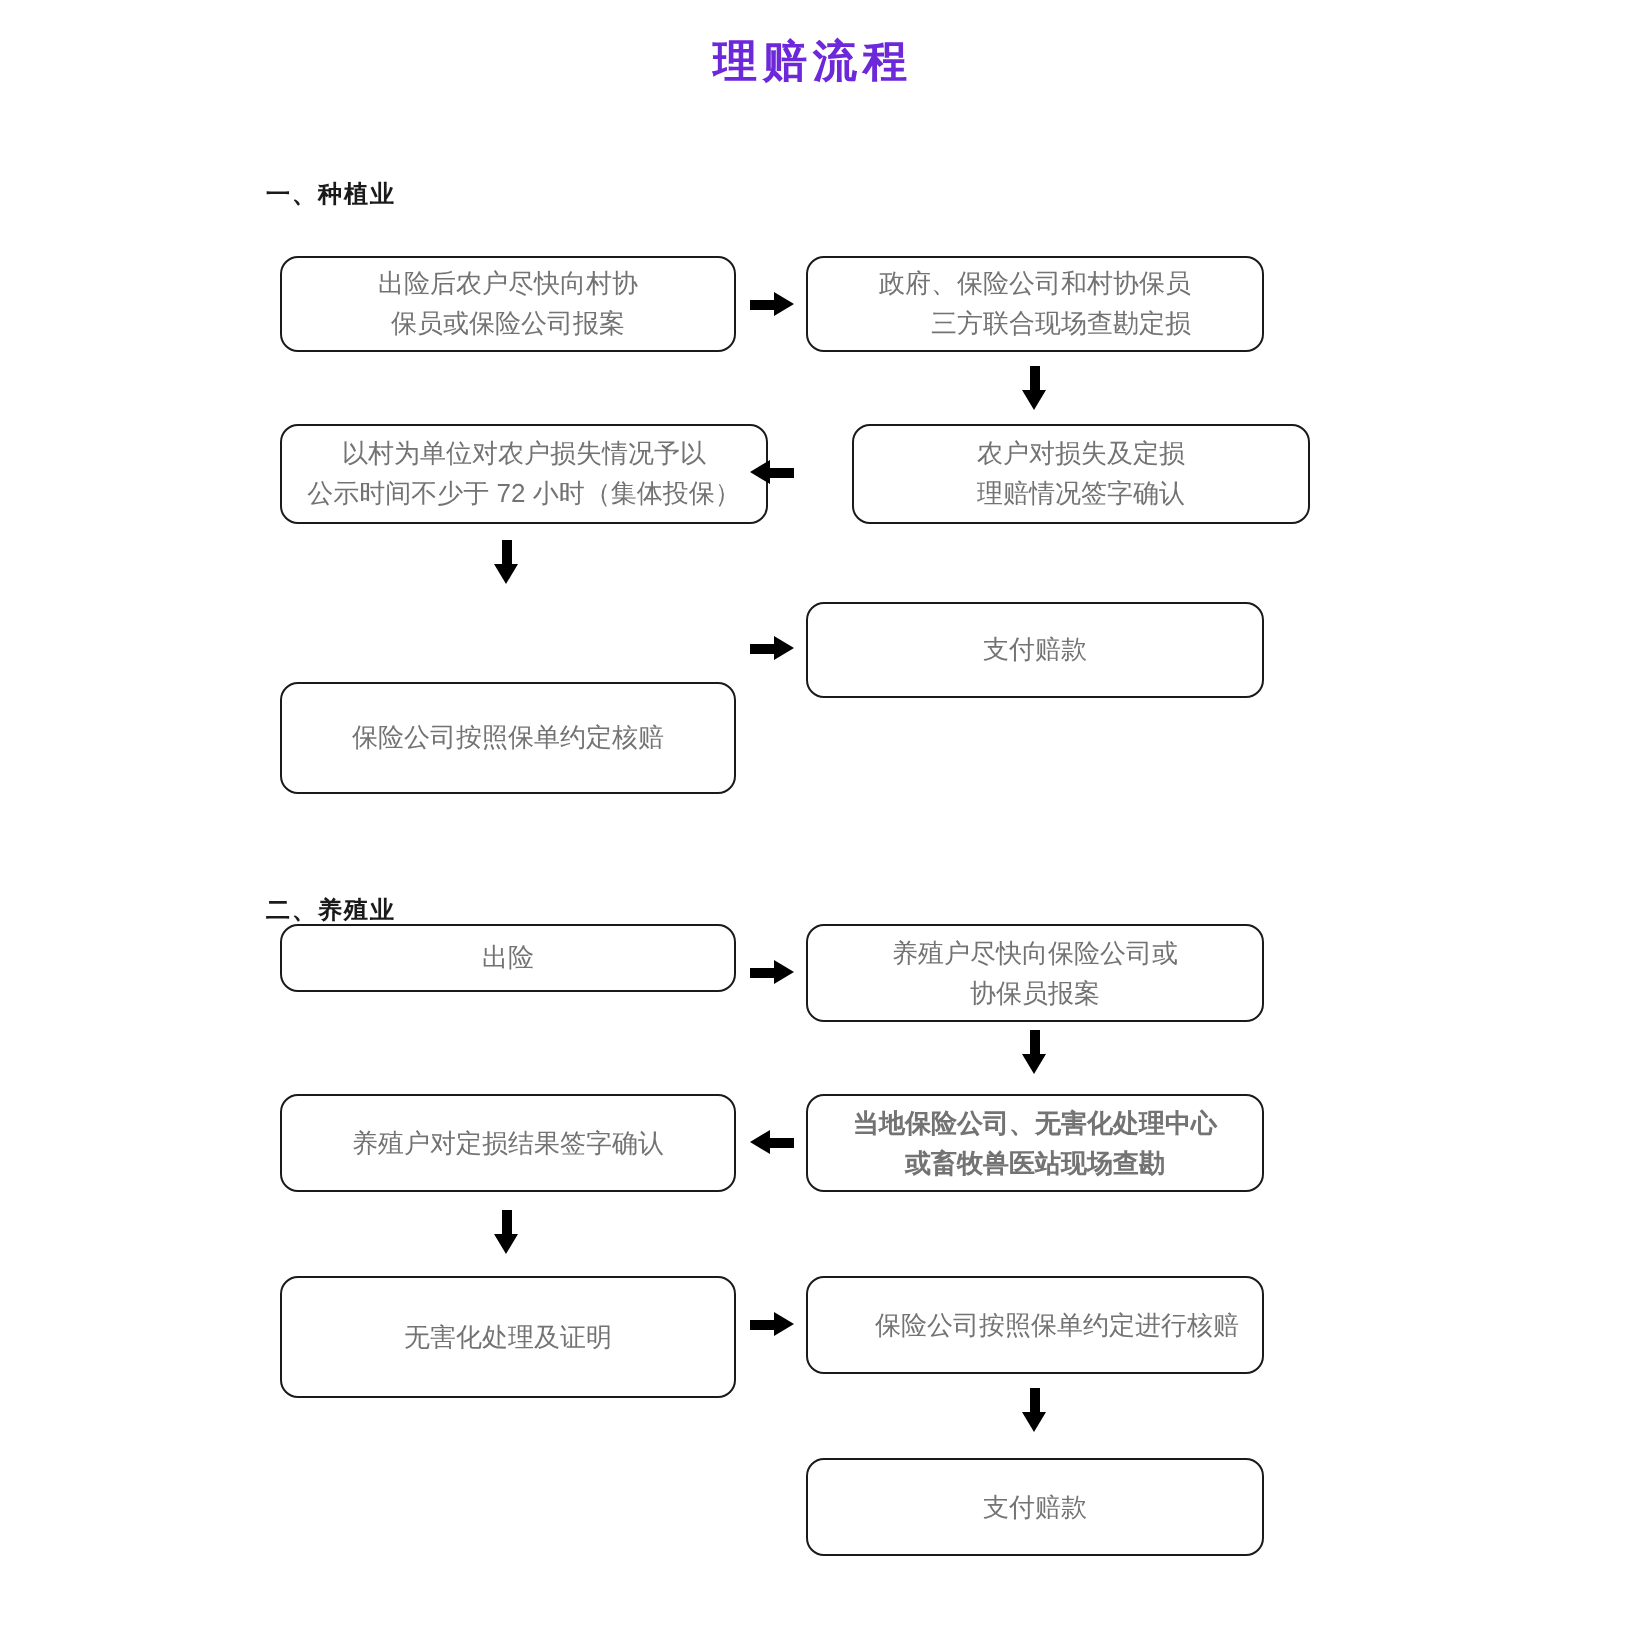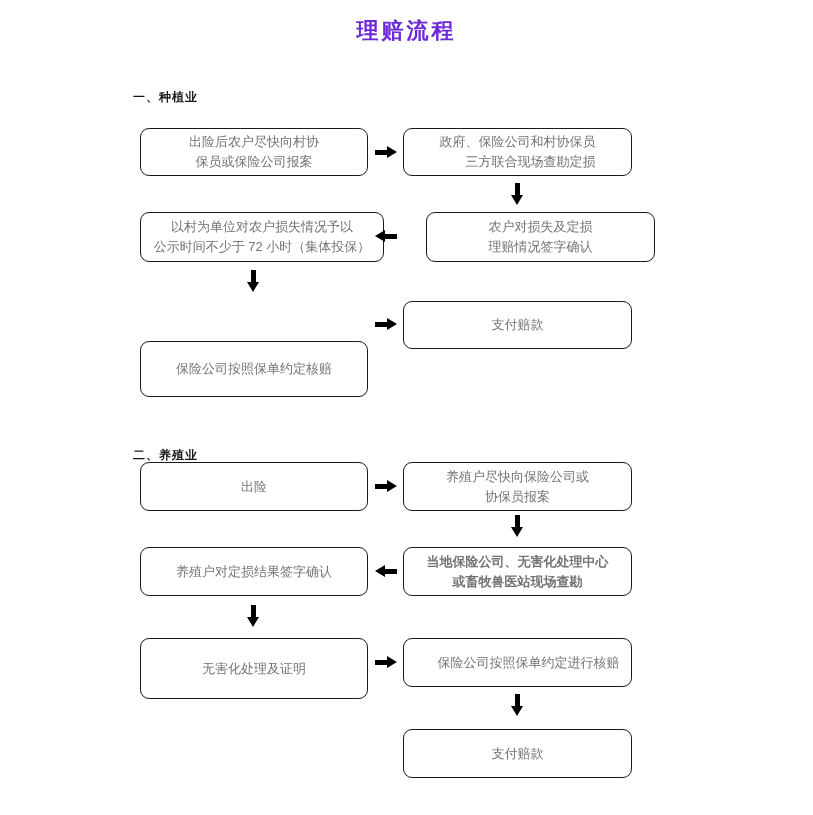--- a/index.html
+++ b/index.html
@@ -52,21 +52,21 @@
     padding: 2px 6px;
   }
   
   .s1b1 { left: 140px; top: 128px; width: 228px; height: 48px; }
   .s1b2 { left: 403px; top: 128px; width: 229px; height: 48px; text-align: right; }
   .s1b3 { left: 140px; top: 212px; width: 244px; height: 50px; }
   .s1b4 { left: 403px; top: 212px; width: 229px; height: 50px; margin-left: 23px; }
   .s1b5 { left: 140px; top: 301px; width: 228px; height: 56px; margin-top: 40px; }
   .s1b6 { left: 403px; top: 301px; width: 229px; height: 48px; }
   
-  .s2b1 { left: 140px; top: 462px; width: 228px; height: 49px; }
+  .s2b1 { left: 140px; top: 462px; width: 228px; height: 34px; }
   .s2b2 { left: 403px; top: 462px; width: 229px; height: 49px; }
   .s2b3 { left: 140px; top: 547px; width: 228px; height: 49px; }
   .s2b4 { left: 403px; top: 547px; width: 229px; height: 49px; font-weight: bold; }
   .s2b5 { left: 140px; top: 638px; width: 228px; height: 61px; }
   .s2b6 { left: 403px; top: 638px; width: 229px; height: 49px; padding-left: 28px; }
   .s2b7 { left: 403px; top: 729px; width: 229px; height: 49px; }
 
   
   .arrow-h { position: absolute; width: 22px; height: 13px; }
   .arrow-h.right::before {

